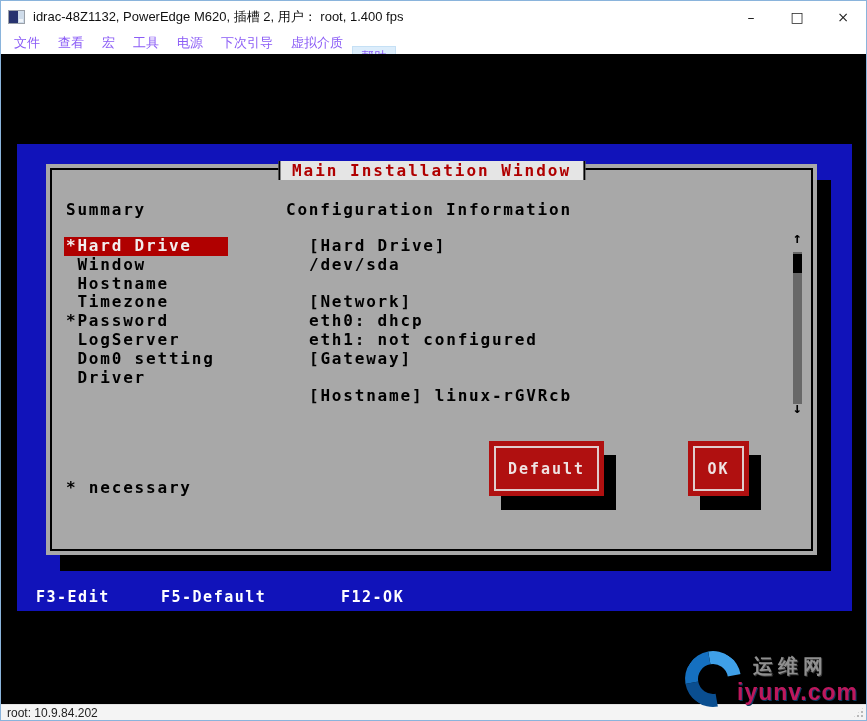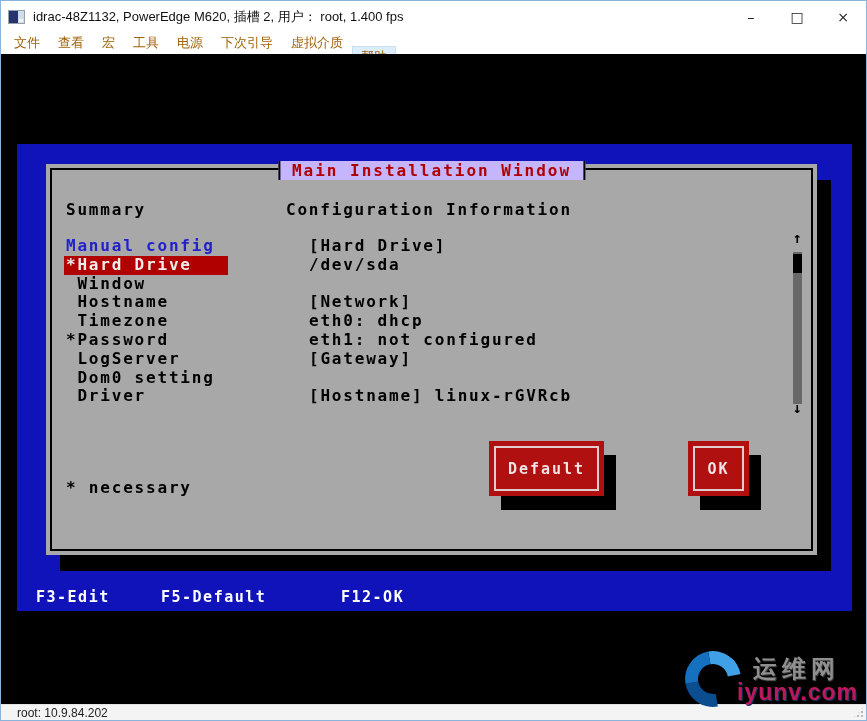--- a/index.html
+++ b/index.html
@@ -11,35 +11,35 @@
   
   .titlebar { height:31px; display:flex; align-items:center; background:#fff; }
   .app-icon { width:17px; height:14px; margin-left:7px; border:1px solid #9aa0a8;
     background:linear-gradient(to right, #27336f 0 62%, #cfdcea 62% 100%); position:relative; }
   .app-icon::after { content:""; position:absolute; right:1px; bottom:1px; width:4px; height:3px; background:#eef3f8; }
   .title-text { margin-left:8px; font-size:13px; color:#111; white-space:nowrap; }
   .win-controls { margin-left:auto; display:flex; height:100%; }
   .win-btn { width:46px; height:100%; display:flex; align-items:center; justify-content:center;
     font-size:14px; color:#222; cursor:default; font-family:"DejaVu Sans", sans-serif; }
   
-  .menubar { height:22px; display:flex; align-items:center; background:#fff; padding-left:4px; font-size:13px; color:#a16207; }
+  .menubar { height:22px; display:flex; align-items:center; background:#fff; padding-left:4px; font-size:13px; color:#8b5cf6; }
   .menubar .mi { padding:1px 8px; border:1px solid transparent; white-space:nowrap; }
   .menubar .mi.active { background:#DCEDFB; border-color:#C5E0F5;margin-top:28px; }
   
   .console { position:absolute; left:0; top:53px; width:865px; height:651px; background:#000; }
   .screen { position:absolute; left:16px; top:90px; width:835px; height:467px; background:#1113BA; }
   .mono, .screen, .dialog { font-family:"DejaVu Sans Mono","Liberation Mono",monospace; font-weight:bold; }
   .fkey { position:absolute; top:444px; color:#fff; font-size:15px; letter-spacing:1.5px; white-space:pre; }
   .fkey.k1{ left:19px; } .fkey.k2{ left:144px; } .fkey.k3{ left:324px; }
   
   .dialog { position:absolute; left:29px; top:20px; width:771px; height:391px;
     background:#A8A8A8; box-shadow:14px 16px 0 #000; color:#000; }
   .dialog-frame { position:absolute; inset:4px; border:2px solid #000; }
   .dialog-title { position:absolute; top:-3px; left:50%; transform:translateX(-50%);
-    background:#c4b5fd; padding:0 12px; border-left:2px solid #000; border-right:2px solid #000;
+    background:#e5e5e5; padding:0 12px; border-left:2px solid #000; border-right:2px solid #000;
     color:#B00000; font-size:16px; letter-spacing:2px; white-space:nowrap; line-height:19px; }
   .dlabel { position:absolute; font-size:16px; letter-spacing:1.8px; white-space:pre; }
   .summary-label { left:20px; top:36px; }
   .config-label  { left:240px; top:36px; }
   .menu-list { position:absolute; left:18px; top:73px; }
   .info-list { position:absolute; left:261px; top:73px; }
   .menu-list div, .info-list div {
     font-size:16px; line-height:18.8px; height:18.8px; letter-spacing:1.8px; white-space:pre; padding-left:2px; }
   .menu-list .heading { color:#2222CC; }
   .menu-list .selected { background:#B00000; color:#F2EDED; width:164px; }
@@ -51,30 +51,30 @@
   .sb-thumb { position:absolute; left:0; top:2px; width:9px; height:19px; background:#000; }
   
   .tui-btn { position:absolute; top:277px; height:55px; background:#B01010; box-shadow:12px 14px 0 #000; cursor:default; }
   .tui-btn .inner { position:absolute; inset:5px; border:2px solid #E0CCCC; display:flex; align-items:center; justify-content:center;
     color:#EFE3E3; font-size:15px; letter-spacing:2px; font-family:inherit; font-weight:bold; white-space:pre; }
   .btn-edit { left:273px; width:84px; }
   .btn-default { left:443px; width:115px; }
   .btn-ok { left:642px; width:61px; }
   
   .statusbar { position:absolute; left:0; bottom:0; width:865px; height:16px; background:#F4F4F4;
-    border-top:1px solid #E3E3E3; display:flex; align-items:center; padding-left:16px; font-size:12px; color:#222; }
+    border-top:1px solid #E3E3E3; display:flex; align-items:center; padding-left:6px; font-size:12px; color:#222; }
   .grip { position:absolute; right:1px; bottom:1px; width:13px; height:13px;
     background-image:radial-gradient(#B8B8B8 1px, transparent 1.2px); background-size:4px 4px;
     clip-path:polygon(100% 0, 100% 100%, 0 100%); }
   
   .watermark { position:absolute; right:5px; bottom:5px; width:178px; height:66px; z-index:10; pointer-events:none; }
   .swirl { position:absolute; left:2px; top:2px; width:56px; height:56px; border-radius:50%;
     border:13px solid transparent; border-top-color:#3FA0E8; border-left-color:#1570C0; border-bottom-color:#0A4E90;
     transform:rotate(35deg); }
-  .wm-name { position:absolute; left:70px; top:4px; font-size:24px; font-weight:bold; color:#8F8F8F;
+  .wm-name { position:absolute; left:70px; top:4px; font-size:20px; font-weight:bold; color:#8F8F8F;
     letter-spacing:5px; text-shadow:1px 1px 0 #3a3a3a; }
   .wm-url { position:absolute; left:54px; top:30px; font-size:23px; font-weight:bold; color:#be185d;
     text-shadow:1px 1px 0 #0a3a60; letter-spacing:1px; }
 </style>
 </head>
 <body>
 
 <div class="window">
 
   <div class="titlebar">
@@ -102,21 +102,20 @@
     <div class="screen">
 
       <div class="dialog">
         <div class="dialog-frame"></div>
         <div class="dialog-title">Main Installation Window</div>
 
         <div class="dlabel summary-label">Summary</div>
         <div class="dlabel config-label">Configuration Information</div>
 
         <div class="menu-list">
-            <div class="heading">Manual config</div>
             <div class="selected">*Hard Drive</div>
             <div> Window</div>
             <div> Hostname</div>
             <div> Timezone</div>
             <div>*Password</div>
             <div> LogServer</div>
             <div> Dom0 setting</div>
             <div> Driver</div>
           </div>
 

